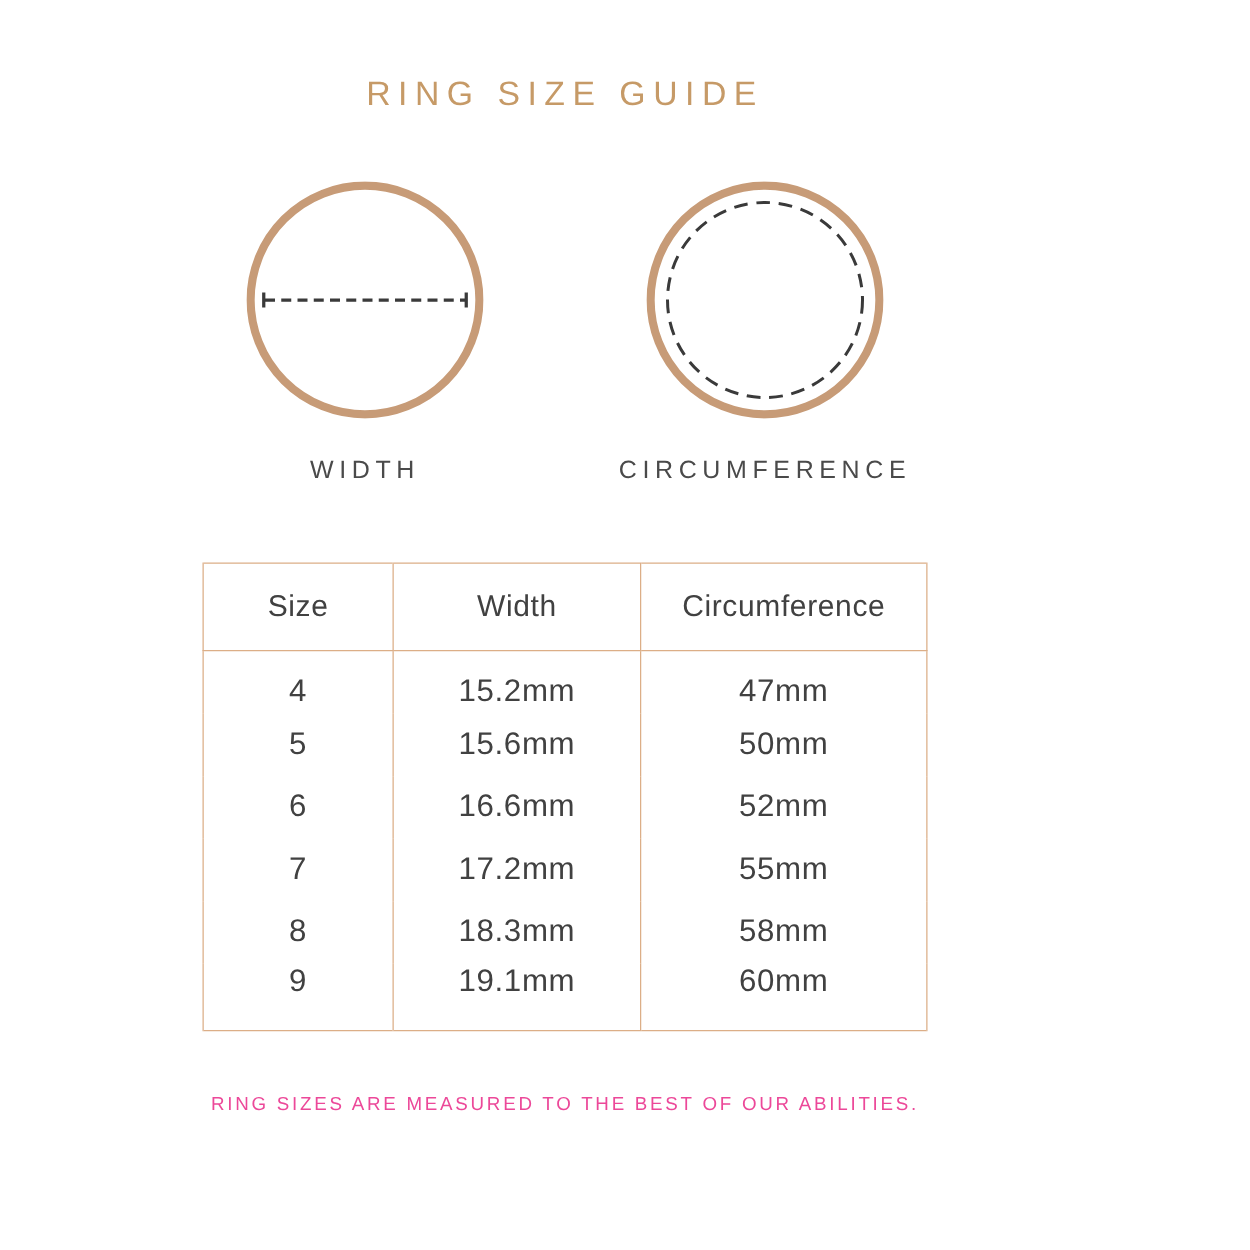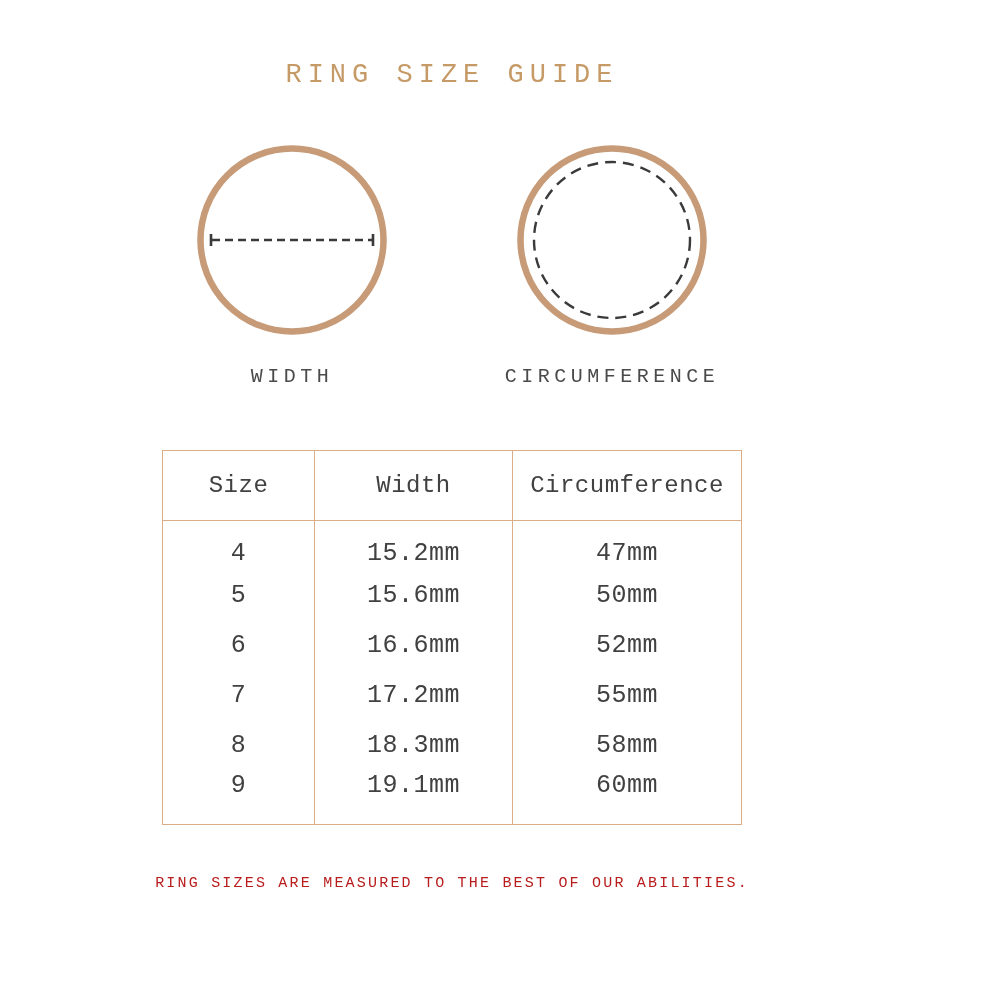--- a/index.html
+++ b/index.html
@@ -3,21 +3,21 @@
 <meta charset="utf-8">
 <style>
   * { box-sizing: border-box; }
   html, body { margin: 0; padding: 0; }
   body {
     width: 1000px; height: 1000px;
     background: #ffffff;
     font-family: "Liberation Sans", sans-serif;
     color: #414141;
   }
-  .page { width: 904px; height: 1000px; overflow: hidden; font-family: Liberation Mono, monospace; }
+  .page { width: 904px; height: 1000px; overflow: hidden; }
 
   .page-title {
     margin: 0; padding-top: 60px;
     text-align: center;
     font-size: 27px; font-weight: 400;
     letter-spacing: 6px;
     color: #c69a67;
     line-height: 1.15;
   }
 
@@ -66,21 +66,21 @@
     letter-spacing: 0.5px;
   }
   .size-table tbody tr:first-child td { padding-top: 16px; }
   .size-table tbody tr:last-child td { padding-bottom: 24px; }
 
   .footer-note {
     margin: 50px 0 0 0;
     text-align: center;
     font-size: 15px;
     letter-spacing: 2.2px;
-    color: #b91c1c;
+    color: #ec4899;
   }
 </style>
 </head>
 <body>
 
 <div class="page">
 
   <h1 class="page-title">RING SIZE GUIDE</h1>
 
   <div class="diagrams">

